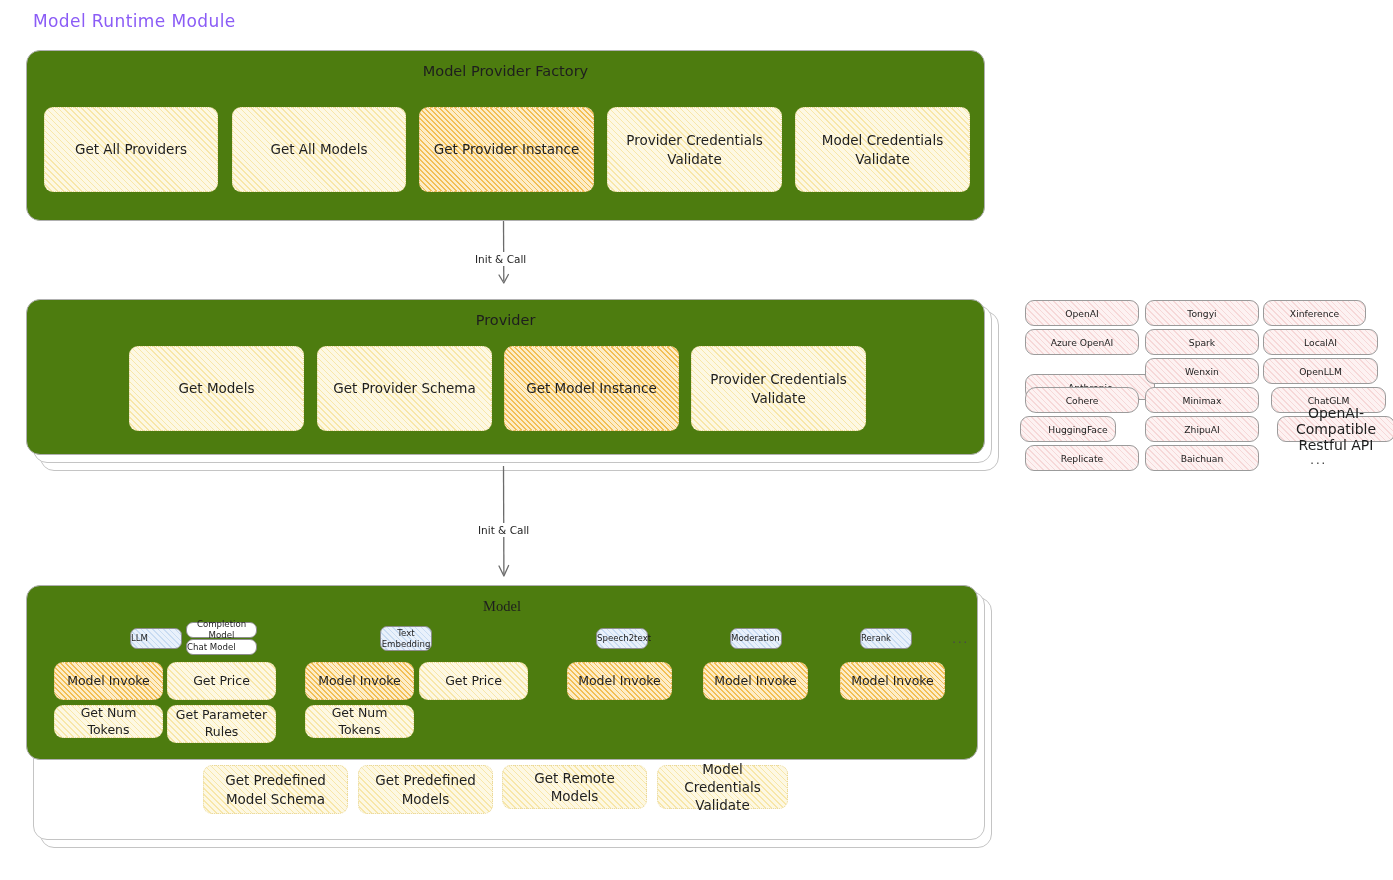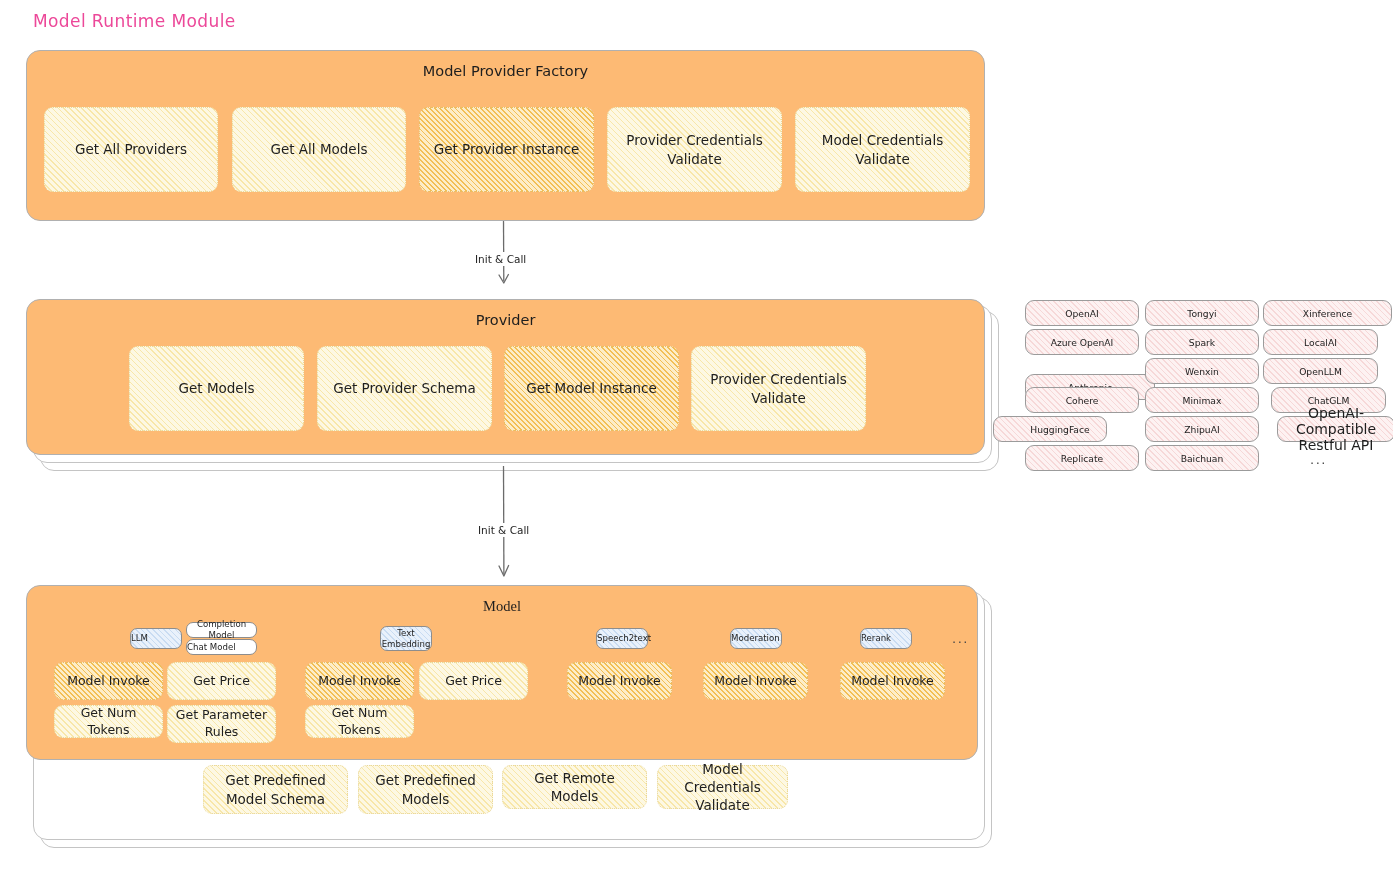--- a/index.html
+++ b/index.html
@@ -7,28 +7,28 @@
     width: 1393px; height: 880px;
     background: #ffffff;
     font-family: "DejaVu Sans", sans-serif;
     overflow: hidden;
   }
   #canvas { position: relative; width: 1393px; height: 880px; }
 
   
   .page-title {
     position: absolute; left: 33px; top: 11px;
-    font-size: 17px; color: #ec4899; letter-spacing: .4px;
+    font-size: 17px; color: #8b5cf6; letter-spacing: .4px;
     font-family: "DejaVu Sans", sans-serif;
   }
 
   
   .card {
     position: absolute;
-    background: #fdba74;
+    background: #4d7c0f;
     border: 1.2px solid #b0b0b0;
     border-radius: 14px;
   }
   .card-shadow {
     position: absolute;
     background: #ffffff;
     border: 1.2px solid #c4c4c4;
     border-radius: 14px;
     z-index: 0;
   }
@@ -165,24 +165,24 @@
 
   <div class="pill" style="left:1025px; top:300px; width:114px; height:26px;">
     <span>OpenAI</span>
   </div>
   <div class="pill" style="left:1025px; top:329px; width:114px; height:26px;">
     <span>Azure OpenAI</span>
   </div>
   <div class="pill" style="left:1025px; top:374px; width:130px; height:26px;">
     <span>Anthropic</span>
   </div>
-  <div class="pill" style="left:1025px; top:387px; width:114px; height:26px;">
+  <div class="pill" style="left:1025px; top:387px; width:114px; height:26px;border-radius:11px;">
     <span>Cohere</span>
   </div>
-  <div class="pill" style="left:993px; top:416px; width:114px; height:26px;padding-left:20px;">
+  <div class="pill" style="left:1020px; top:416px; width:96px; height:26px;padding-left:20px;">
     <span>HuggingFace</span>
   </div>
   <div class="pill" style="left:1025px; top:445px; width:114px; height:26px;">
     <span>Replicate</span>
   </div>
 
   <div class="pill" style="left:1145px; top:300px; width:114px; height:26px;">
     <span>Tongyi</span>
   </div>
   <div class="pill" style="left:1145px; top:329px; width:114px; height:26px;">
@@ -194,21 +194,21 @@
   <div class="pill" style="left:1145px; top:387px; width:114px; height:26px;">
     <span>Minimax</span>
   </div>
   <div class="pill" style="left:1145px; top:416px; width:114px; height:26px;">
     <span>ZhipuAI</span>
   </div>
   <div class="pill" style="left:1145px; top:445px; width:114px; height:26px;">
     <span>Baichuan</span>
   </div>
 
-  <div class="pill" style="left:1263px; top:300px; width:129px; height:26px;align-items:center;">
+  <div class="pill" style="left:1263px; top:300px; width:103px; height:26px;align-items:center;">
     <span>Xinference</span>
   </div>
   <div class="pill" style="left:1263px; top:329px; width:115px; height:26px;">
     <span>LocalAI</span>
   </div>
   <div class="pill" style="left:1263px; top:358px; width:115px; height:26px;">
     <span>OpenLLM</span>
   </div>
   <div class="pill" style="left:1263px; top:387px; width:115px; height:26px;margin-left:8px;">
     <span>ChatGLM</span>

